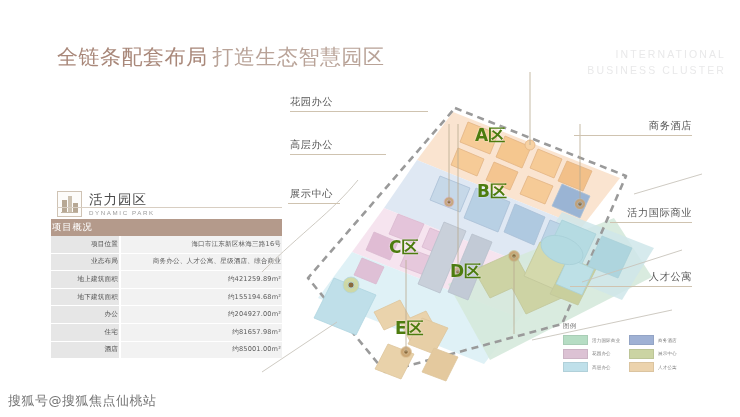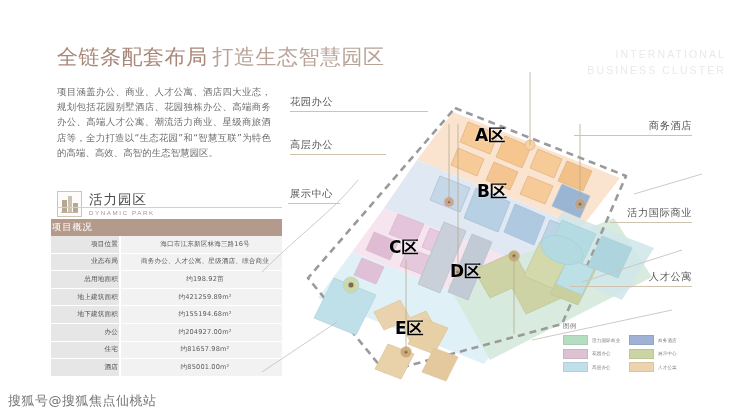--- a/index.html
+++ b/index.html
@@ -65,39 +65,39 @@
     font-size:9.2px;height:15px;letter-spacing:1px;text-align:left;
   }
   .tbl td{
     font-size:6.6px;color:#5c5c5c;height:14.6px;
     border-bottom:1px solid #ffffff;letter-spacing:0.15px;
   }
   .tbl td.k{
     width:66px;background:#e6e6e6;text-align:right;color:#4f4f4f;
     border-right:2px solid #ffffff;
   }
-  .tbl td.v{background:#f2f2f2;padding-left:8px;text-align:center;}
+  .tbl td.v{background:#f2f2f2;padding-left:8px;text-align:right;}
 
   
   .map{position:absolute;left:262px;top:72px;width:478px;height:330px;}
   .map svg{display:block;}
 
   
   .lbl{
     position:absolute;font-size:10.2px;color:#575757;
     letter-spacing:0.6px;white-space:nowrap;
     font-family:"DejaVu Sans",sans-serif;
   }
   .lbl.l-left{text-align:left;}
   .lbl.l-right{text-align:right;}
   .ruleline{position:absolute;height:1px;background:#cfc3b0;}
 
   
   .zone{
-    position:absolute;color:#000000;font-weight:bold;
+    position:absolute;color:#4d7c0f;font-weight:bold;
     font-size:17px;letter-spacing:0px;
     font-family:"DejaVu Sans",sans-serif;
     text-shadow:0 0 2px rgba(255,255,255,.85);
   }
 
   
   .legend{position:absolute;left:563px;top:322px;width:128px;}
   .legend .lg-title{font-size:6.4px;color:#6e6e6e;margin-bottom:4px;letter-spacing:.4px;}
   .lg-grid{display:grid;grid-template-columns:1fr 1fr;column-gap:4px;row-gap:3.5px;}
   .lg-item{display:flex;align-items:center;}
@@ -120,21 +120,20 @@
 
   <div class="wm-top">
     <div>INTERNATIONAL</div>
     <div>BUSINESS CLUSTER</div>
   </div>
 
   <div class="left">
     <div class="title">
       <span class="t1">全链条配套布局</span><span class="t2">打造生态智慧园区</span>
     </div>
-    <div class="para">项目涵盖办公、商业、人才公寓、酒店四大业态，规划包括花园别墅酒店、花园独栋办公、高端商务办公、高端人才公寓、潮流活力商业、星级商旅酒店等，全力打造以“生态花园”和“智慧互联”为特色的高端、高效、高智的生态智慧园区。</div>
   </div>
 
   <div class="logo">
     <div class="logo-mark">
       <i class="b1"></i>
         <i class="b2"></i>
         <i class="b3"></i>
         <i class="base"></i>
     </div>
     <div class="logo-txt">
@@ -153,24 +152,20 @@
     <tbody>
       <tr>
           <td class="k">项目位置</td>
           <td class="v">海口市江东新区林海三路16号</td>
         </tr>
       <tr>
           <td class="k">业态布局</td>
           <td class="v">商务办公、人才公寓、星级酒店、综合商业</td>
         </tr>
       <tr>
-          <td class="k">总用地面积</td>
-          <td class="v">约198.92亩</td>
-        </tr>
-      <tr>
           <td class="k">地上建筑面积</td>
           <td class="v">约421259.89m²</td>
         </tr>
       <tr>
           <td class="k">地下建筑面积</td>
           <td class="v">约155194.68m²</td>
         </tr>
       <tr>
           <td class="k">办公</td>
           <td class="v">约204927.00m²</td>

